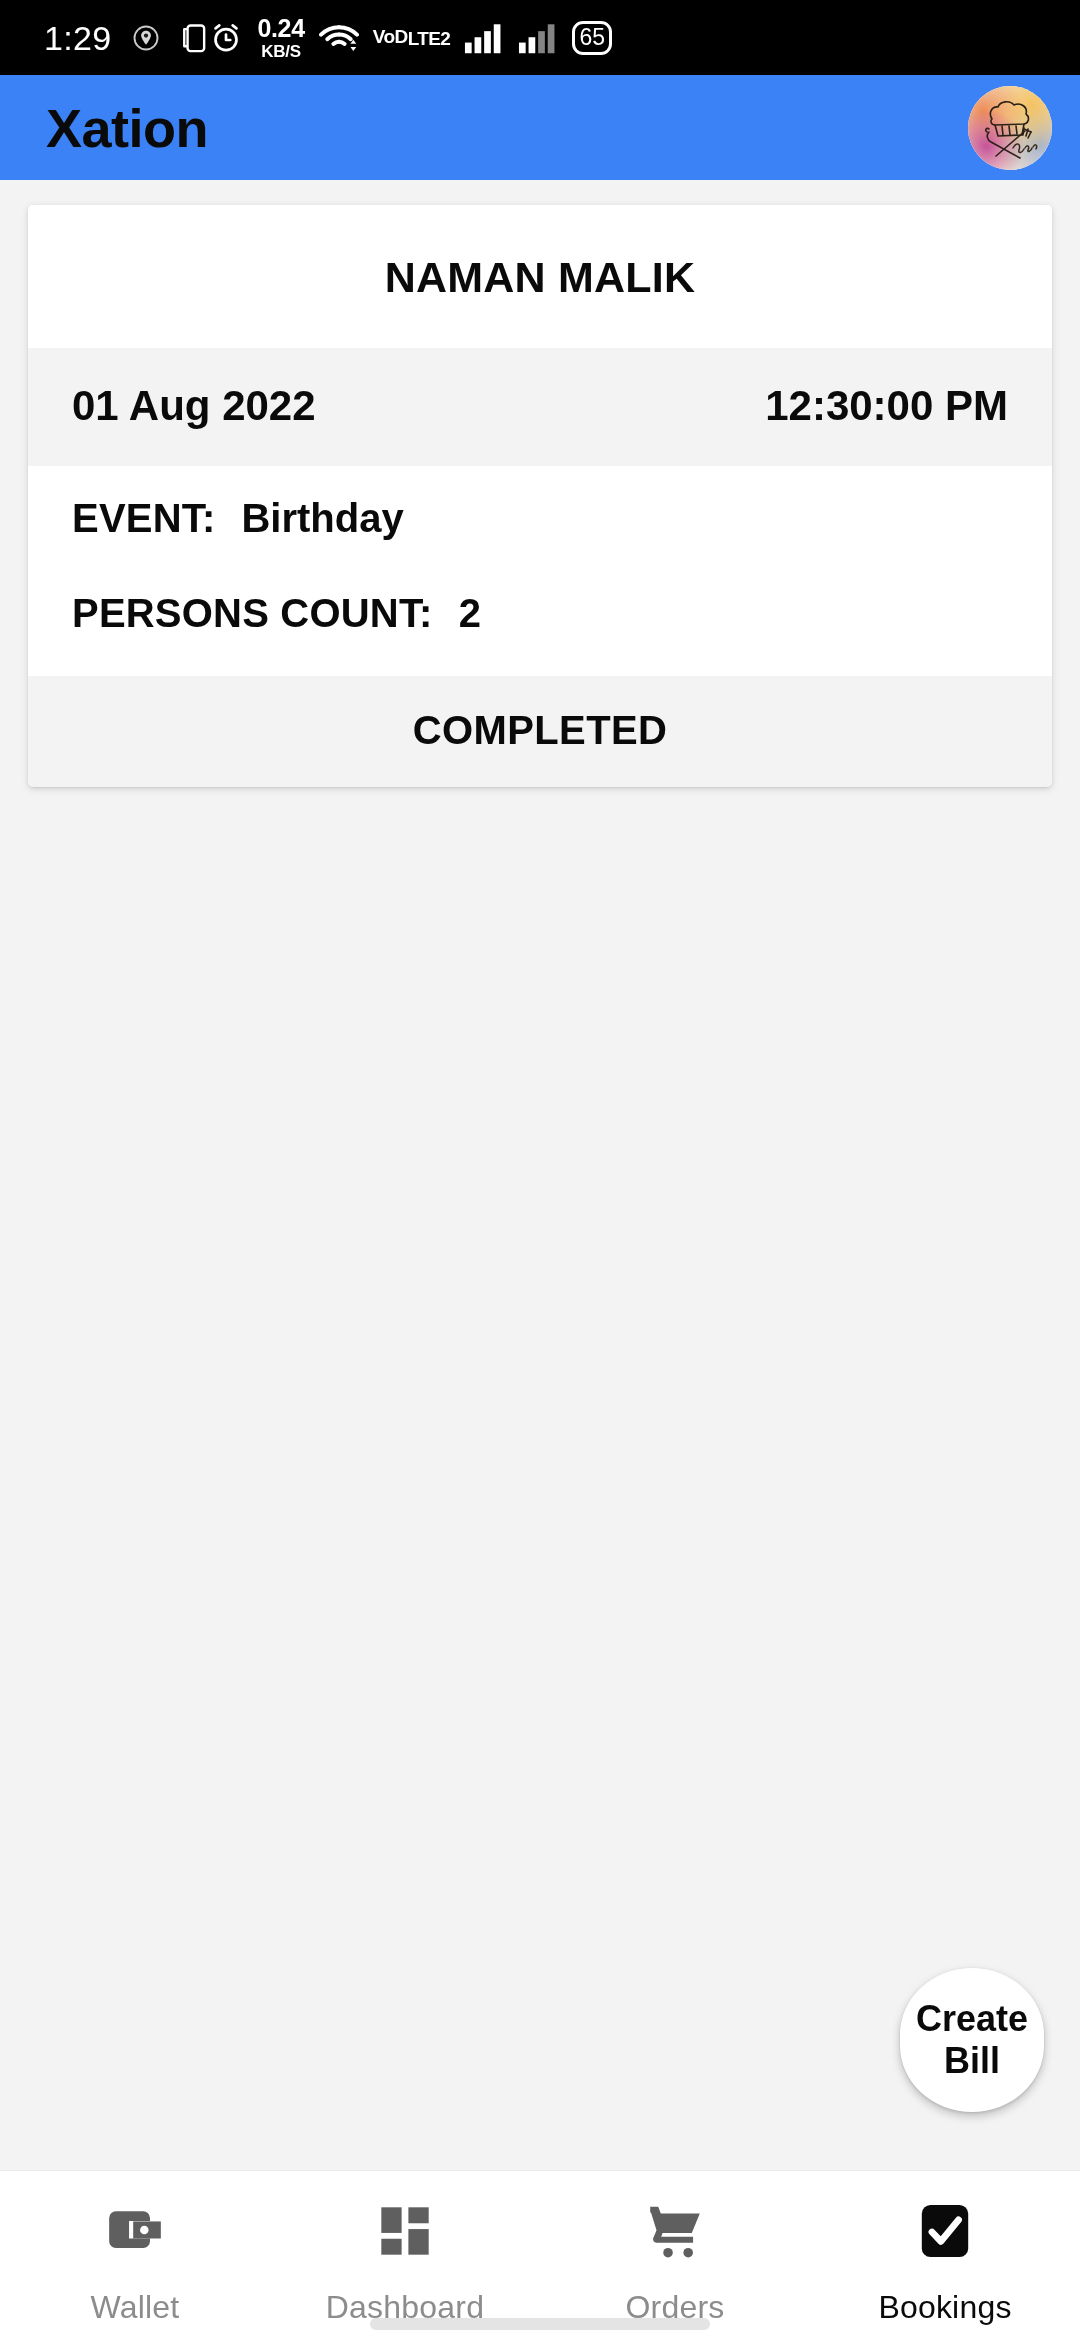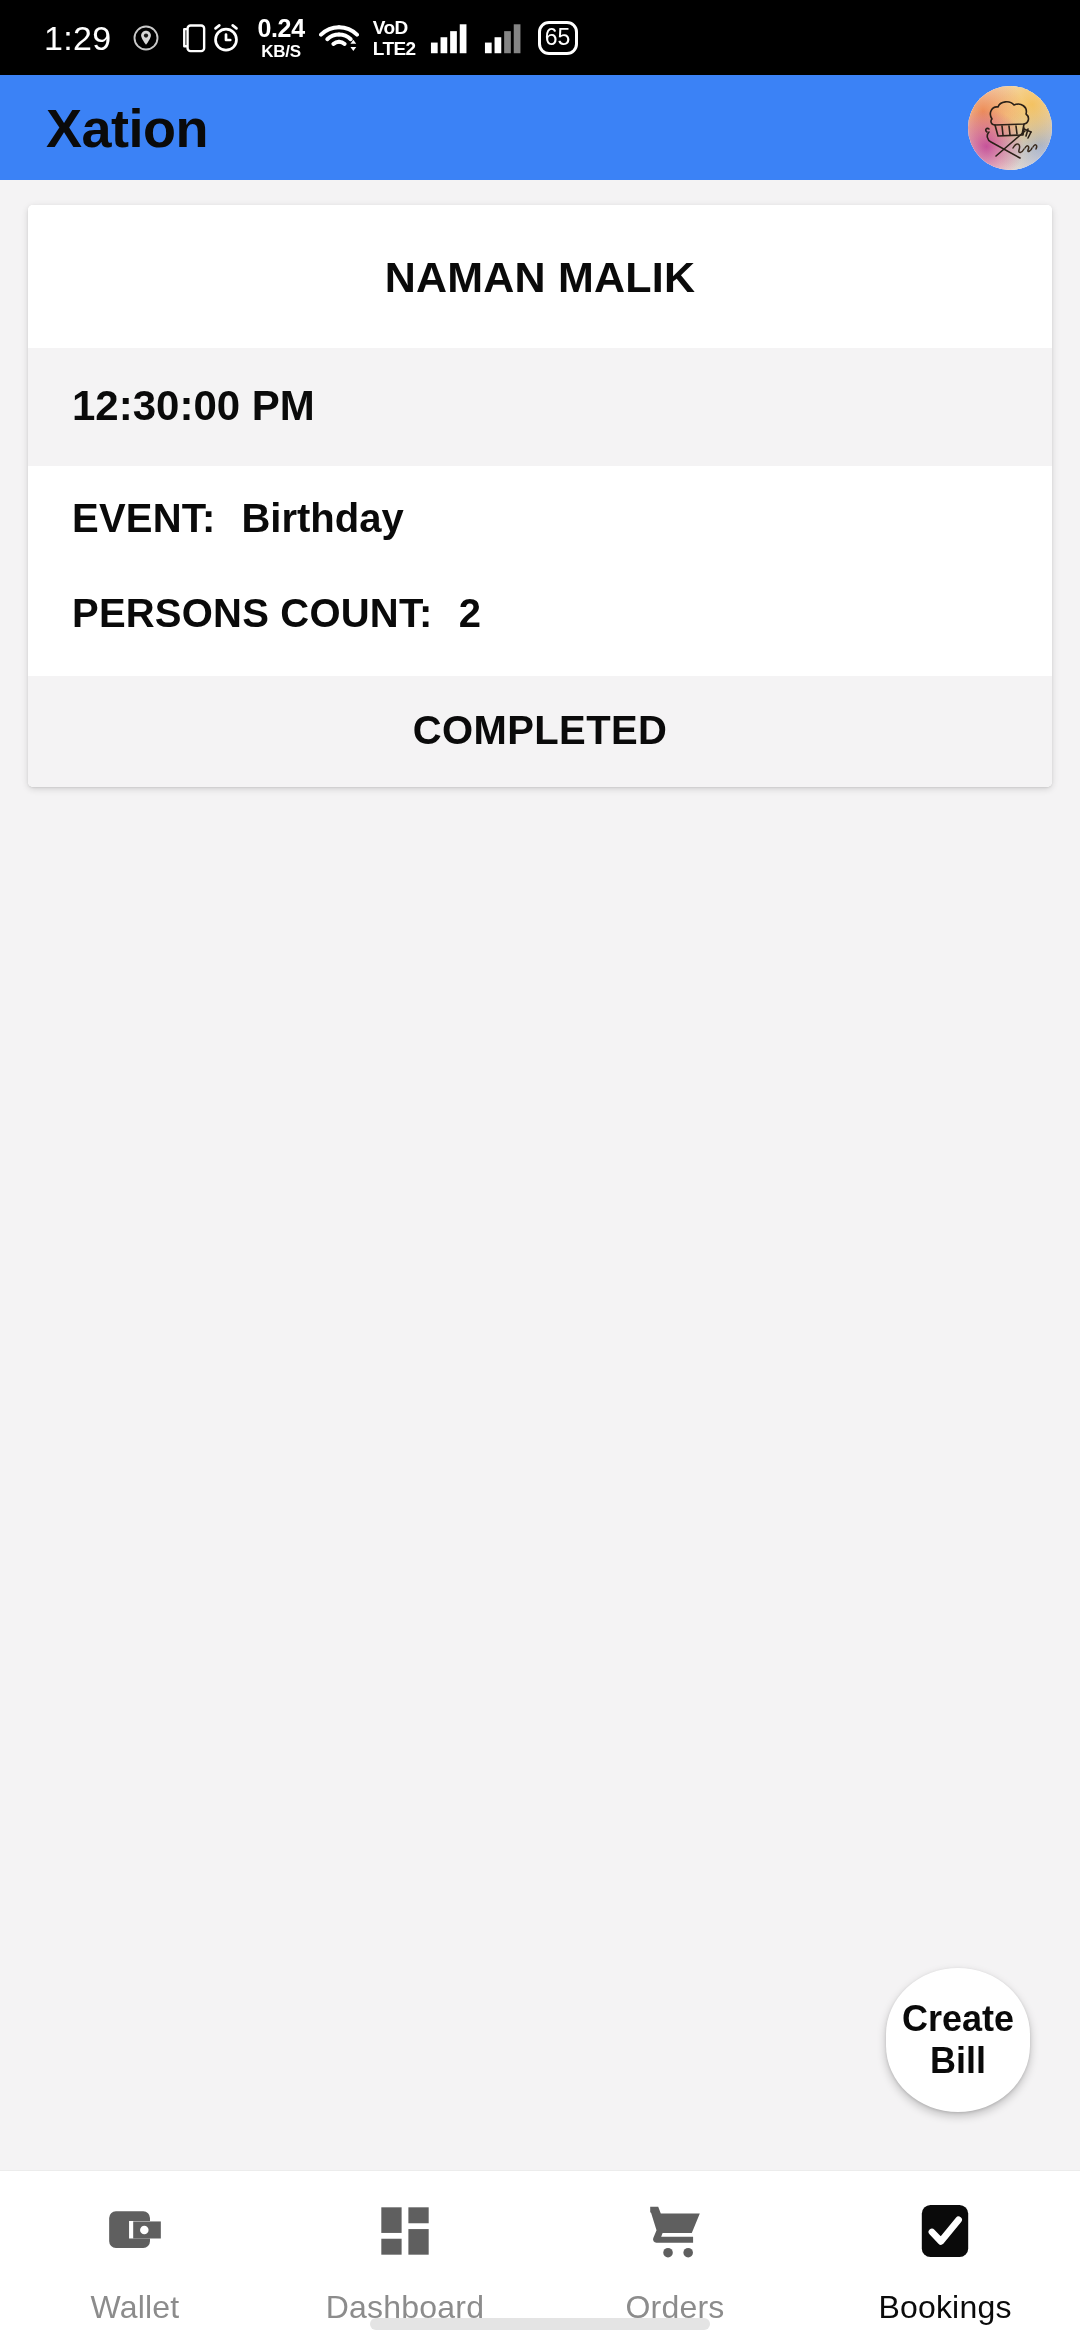--- a/index.html
+++ b/index.html
@@ -55,21 +55,20 @@
     display:flex;
     flex-direction:column;
     align-items:center;
     line-height:1;
   }
   .net-speed .rate { font-size:25px; font-weight:700; letter-spacing:-.3px; }
   .net-speed .unit { font-size:17px; font-weight:700; margin-top:2px; letter-spacing:-.2px; }
 
   .volte-badge {
     display:flex;
-    flex-direction:column;
     align-items:flex-start;
     line-height:1;
     font-weight:700;
   }
   .volte-badge .r1 { font-size:19px; letter-spacing:-.6px; }
   .volte-badge .r2 { font-size:19px; letter-spacing:-.6px; margin-top:2px; }
 
   .battery {
     display:flex;
     align-items:center;
@@ -170,21 +169,21 @@
     font-size:40px;
     font-weight:700;
     color:#0a0a0a;
     padding:32px 20px 34px;
     letter-spacing:.4px;
   }
 
   
   .fab {
     position:absolute;
-    right:50px;
+    right:36px;
     bottom:58px;
     width:144px;
     height:144px;
     border-radius:50%/46%;
     background:#ffffff;
     box-shadow:0 4px 10px rgba(0,0,0,.22), 0 1px 3px rgba(0,0,0,.12);
     display:flex;
     flex-direction:column;
     align-items:center;
     justify-content:center;
@@ -343,20 +342,21 @@
       </svg>
     </div>
   </div>
 
   <div class="content">
 
     <div class="booking-card">
       <div class="card-name row-white">NAMAN MALIK</div>
 
       <div class="card-datetime row-grey">
+        <span>01 Aug 2022</span>
         <span>12:30:00 PM</span>
       </div>
 
       <div class="card-field row-white">
         <span class="field-label">EVENT:</span>
         <span class="field-value">Birthday</span>
       </div>
 
       <div class="card-field second row-white">
         <span class="field-label">PERSONS COUNT:</span>

